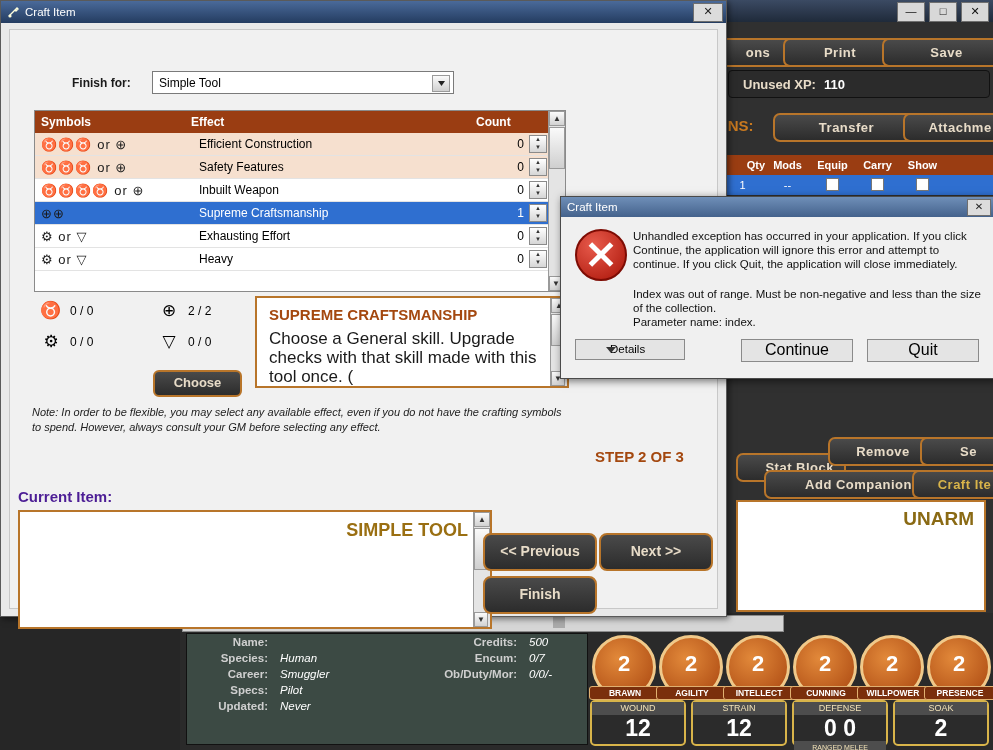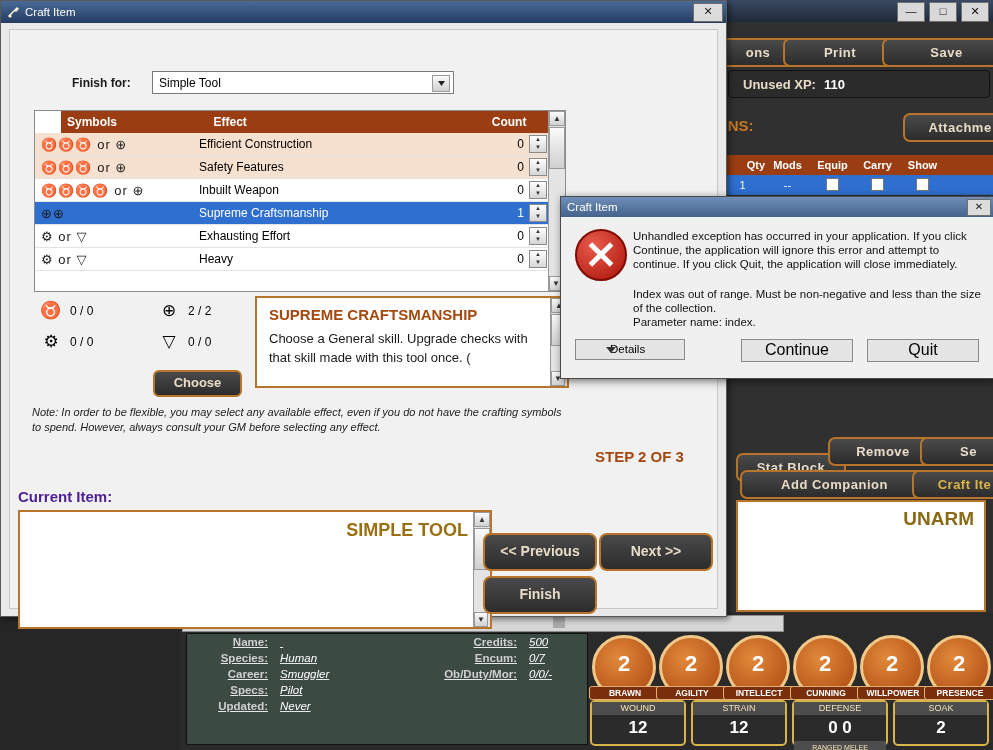--- a/index.html
+++ b/index.html
@@ -30,34 +30,34 @@
   .sect-label{position:absolute;color:#c8791f;font-weight:bold;font-size:15px;}
   .grid-head{position:absolute;left:720px;top:155px;width:273px;height:20px;background:#9a3d12;
      color:#fff;font-size:11px;font-weight:bold;display:flex;align-items:center;}
   .grid-head span{display:inline-block;}
   .grid-row{position:absolute;left:720px;top:175px;width:273px;height:20px;background:#2f6fd0;
      color:#fff;font-size:11px;display:flex;align-items:center;}
   .cb{width:11px;height:11px;background:#fff;border:1px solid #777;display:inline-block;}
   
   #bottom-strip{position:absolute;left:180px;top:613px;width:813px;height:137px;background:#2a2a2a;}
   #charinfo{position:absolute;left:186px;top:633px;width:400px;height:110px;background:#3c4a44;
-     border:1px solid #111;color:#e6e6e6;font-size:11.5px;text-decoration:underline;}
+     border:1px solid #111;color:#e6e6e6;font-size:11.5px;}
   #charinfo table{border-collapse:collapse;width:100%;}
   #charinfo td{padding:2px 6px;}
   .lbl{color:#cfcfcf;font-weight:bold;text-align:right;}
   .val{color:#fff;font-style:italic;}
   .charstat{position:absolute;width:58px;height:58px;border-radius:50%;
      background:radial-gradient(circle at 40% 35%,#e2893a,#a8450f);border:3px solid #f0c98a;
      color:#fff;font-weight:bold;font-size:22px;text-align:center;line-height:52px;}
   .charstat .nm{position:absolute;left:-6px;top:48px;width:70px;font-size:8.5px;
      color:#fff;background:#7a2f0c;border:1px solid #e0b070;border-radius:3px;line-height:12px;}
   .derived{position:absolute;width:92px;height:42px;background:#2b2b2b;border:2px solid #d8b44a;
      border-radius:5px;color:#fff;text-align:center;}
   .derived .dn{font-size:9px;color:#f2e2b8;background:#4d4d4d;display:block;line-height:13px;}
-  .derived .dv{font-size:17px;font-weight:bold;line-height:26px;}
+  .derived .dv{font-size:23px;font-weight:bold;line-height:26px;}
   .scroll-strip{position:absolute;left:182px;top:615px;width:600px;height:15px;background:#d6d6d6;
      border:1px solid #8c8c8c;}
   .scroll-strip .thumb{position:absolute;left:370px;top:1px;width:12px;height:11px;background:#aaa;}
   
   #unarmed{position:absolute;left:736px;top:500px;width:250px;height:112px;background:#fff;
      border:2px solid #b8752a;color:#8a6a14;font-weight:bold;font-size:19px;text-align:right;
      padding:6px 10px;box-sizing:border-box;}
   
   #craft-dialog{position:absolute;left:0;top:0;width:725px;height:615px;background:#e9e9e9;
      border:1px solid #5a5a5a;box-shadow:2px 2px 6px rgba(0,0,0,.5);}
@@ -69,21 +69,21 @@
   #craft-body{position:absolute;left:8px;top:28px;width:707px;height:578px;background:#f1f1f1;
      border:1px solid #c8c8c8;}
   .hdr{color:#a4480f;font-weight:bold;font-size:15px;letter-spacing:.3px;}
   .fld-label{font-weight:bold;font-size:12px;color:#1a1a1a;}
   select,.fakeselect{height:21px;font-size:12px;font-family:"Liberation Sans",sans-serif;
      border:1px solid #7a7a7a;background:#fff;}
   
   #symtable{position:absolute;left:24px;top:80px;width:530px;height:180px;background:#fff;
      border:1px solid #8a8a8a;overflow:hidden;}
   #symhead{display:flex;height:22px;background:#9a3d12;color:#fff;font-size:12px;font-weight:bold;
-     align-items:center;margin-left:26px;}
+     align-items:center;}
   #symhead .c1{width:150px;padding-left:6px;}
   #symhead .c2{width:285px;}
   #symhead .c3{width:75px;}
   .symrow{display:flex;height:22px;align-items:center;font-size:12px;border-bottom:1px solid #e3e3e3;}
   .symrow .c1{width:150px;padding-left:6px;color:#1a1a1a;letter-spacing:1px;font-size:13px;}
   .symrow .c2{width:275px;padding-left:8px;}
   .symrow .c3{width:50px;text-align:right;}
   .symrow .c4{width:28px;display:flex;flex-direction:column;align-items:center;}
   .symrow.alt{background:#f6e0cf;}
   .symrow.sel{background:#2f6fd0;color:#fff;}
@@ -97,21 +97,21 @@
   .vscroll .thumb{position:absolute;left:0;top:16px;width:14px;height:40px;
      background:linear-gradient(#fafafa,#cfcfcf);border:1px solid #9a9a9a;}
   
   #counters{position:absolute;left:30px;top:270px;width:215px;height:70px;font-size:12px;}
   .ctr{position:absolute;display:flex;align-items:center;gap:8px;}
   .glyph{width:22px;height:22px;display:inline-block;text-align:center;line-height:22px;font-size:17px;}
   
   #descbox{position:absolute;left:245px;top:266px;width:310px;height:88px;background:#fff;
      border:2px solid #b8752a;overflow:hidden;}
   #descbox .t{color:#a4480f;font-weight:bold;font-size:15px;padding:8px 10px 2px 12px;}
-  #descbox .b{color:#1a1a1a;font-size:13px;padding:4px 18px 4px 12px;line-height:19px;}
+  #descbox .b{color:#1a1a1a;font-size:17px;padding:4px 18px 4px 12px;line-height:19px;}
   #choosebtn{position:absolute;left:143px;top:340px;width:85px;height:23px;
      background:linear-gradient(#4a4a4a,#2c2c2c);border:2px solid #b8752a;border-radius:6px;
      color:#e8dcc8;font-weight:bold;font-size:13px;text-align:center;line-height:21px;}
   #note{position:absolute;left:22px;top:375px;width:530px;font-size:11px;font-style:italic;
      color:#222;line-height:15px;}
   #step{position:absolute;left:585px;top:418px;color:#a4480f;font-weight:bold;font-size:15px;}
   #curlabel{position:absolute;left:8px;top:458px;color:#4c1d95;font-weight:bold;font-size:15px;}
   #curitem{position:absolute;left:8px;top:480px;width:470px;height:115px;background:#fff;
      border:2px solid #b8752a;overflow:hidden;}
   #curitem .t{color:#9a6f12;font-weight:bold;font-size:18px;text-align:right;padding:8px 22px 4px 0;}
@@ -159,41 +159,42 @@
   <div class="dark-btn" style="position:absolute;left:716px;top:38px;width:60px;">ons</div>
   <div class="dark-btn" style="position:absolute;left:783px;top:38px;width:90px;">Print</div>
   <div class="dark-btn" style="position:absolute;left:882px;top:38px;width:105px;">Save</div>
 
   <div class="xp-bar">
     <span>Unused XP:</span>
     <span class="xp-val">110</span>
   </div>
 
   <div class="sect-label" style="left:716px;top:117px;">ONS:</div>
+  <div class="dark-btn" style="position:absolute;left:773px;top:113px;width:123px;">Transfer</div>
   <div class="dark-btn" style="position:absolute;left:903px;top:113px;width:90px;">Attachme</div>
 
   <div class="grid-head">
     <span style="width:45px;text-align:right;">Qty</span>
     <span style="width:45px;text-align:center;">Mods</span>
     <span style="width:45px;text-align:center;">Equip</span>
     <span style="width:45px;text-align:center;">Carry</span>
     <span style="width:45px;text-align:center;">Show</span>
   </div>
   <div class="grid-row">
     <span style="width:45px;text-align:center;">1</span>
     <span style="width:45px;text-align:center;">--</span>
     <span style="width:45px;text-align:center;"><i class="cb"></i></span>
     <span style="width:45px;text-align:center;"><i class="cb"></i></span>
     <span style="width:45px;text-align:center;"><i class="cb"></i></span>
   </div>
 
-  <div class="dark-btn" style="position:absolute;left:736px;top:453px;width:86px;">Stat Block</div>
+  <div class="dark-btn" style="position:absolute;left:736px;top:453px;width:86px;text-align:right;">Stat Block</div>
   <div class="dark-btn" style="position:absolute;left:828px;top:437px;width:86px;">Remove</div>
   <div class="dark-btn" style="position:absolute;left:920px;top:437px;width:73px;">Se</div>
-  <div class="dark-btn" style="position:absolute;left:740px;top:470px;width:165px;">Add Companion</div>
+  <div class="dark-btn" style="position:absolute;left:764px;top:470px;width:165px;">Add Companion</div>
   <div class="dark-btn gold" style="position:absolute;left:912px;top:470px;width:81px;">Craft Ite</div>
 
   <div id="unarmed">UNARM</div>
 
   <div id="bottom-strip"></div>
   <div class="scroll-strip">
     <div class="thumb"></div>
   </div>
 
   <div id="charinfo">

